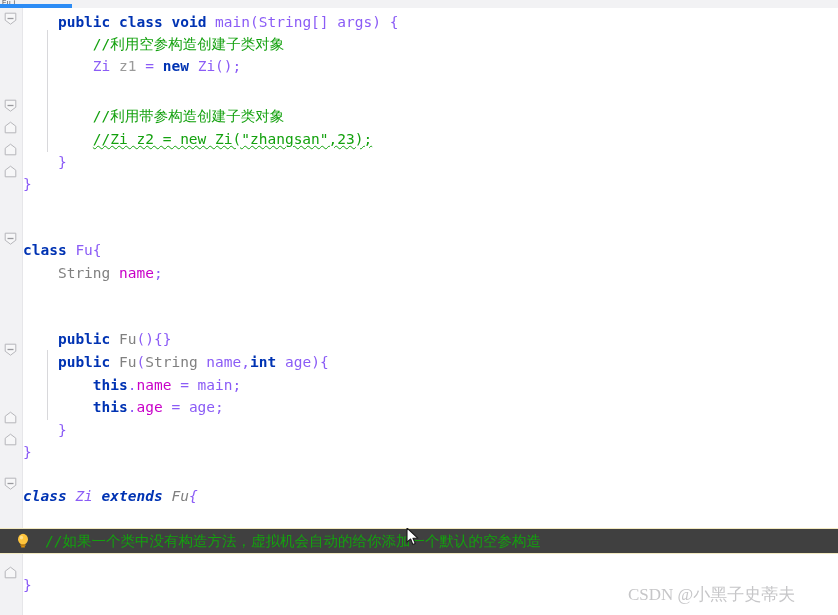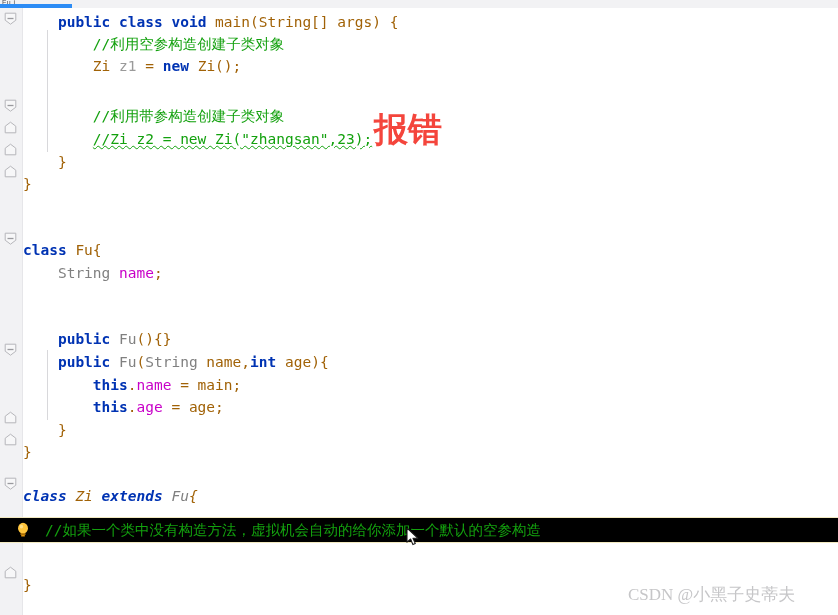--- a/index.html
+++ b/index.html
@@ -75,21 +75,21 @@
     left: 0;
     height: 22px;
     line-height: 22px;
     font-size: 14.5px;
     white-space: pre;
     font-family: "DejaVu Sans Mono", monospace;
   }
 
   
   .kw    { color: #0033b3; font-weight: bold; }
-  .plain { color: #a16207; }
+  .plain { color: #8b5cf6; }
   .type  { color: #808080; }
   .local { color: #9a9a9a; }
   .field { color: #c800c8; }
   .cmt   { color: #13a10e; }
 
   .squiggle {
     text-decoration: underline;
     text-decoration-style: wavy;
     text-decoration-color: #13a10e;
     text-decoration-thickness: 1px;
@@ -236,33 +236,32 @@
       <div class="code-line" style="top: 366px;"><span class="plain">        </span><span class="kw">this</span><span class="plain">.</span><span class="field">name</span><span class="plain"> = main;</span></div>
       <div class="code-line" style="top: 388px;"><span class="plain">        </span><span class="kw">this</span><span class="plain">.</span><span class="field">age</span><span class="plain"> = age;</span></div>
       <div class="code-line" style="top: 411px;"><span class="plain">    }</span></div>
       <div class="code-line" style="top: 433px;"><span class="plain">}</span></div>
       <div class="code-line" style="top: 477px; font-style: italic;"><span class="kw">class</span><span class="plain"> </span><span class="plain">Zi</span><span class="plain"> </span><span class="kw">extends</span><span class="plain"> </span><span class="type">Fu</span><span class="plain">{</span></div>
       <div class="code-line" style="top: 566px;"><span class="plain">}</span></div>
       <div class="indent-guide" style="left: 24px; top: 22px; height: 122px;"></div>
       <div class="indent-guide" style="left: 24px; top: 342px; height: 70px;"></div>
     </div>
 
-  <div class="intention-band" id="intention-band" style="top: 517px; background: #000000;">
+  <div class="intention-band" id="intention-band" style="top: 528px; background: #404040;">
     <div class="bulb" id="bulb-icon" style="top: 4px;">
       <svg viewBox="0 0 14 16" width="14" height="16" aria-hidden="true">
         <ellipse cx="7" cy="6.2" rx="5" ry="5.4" fill="#ffc53d"></ellipse>
         <ellipse cx="5.4" cy="4.6" rx="1.7" ry="1.9" fill="#ffe08a"></ellipse>
         <rect x="4.4" y="11.2" width="5.2" height="1.5" rx="0.5" fill="#e0920a"></rect>
         <rect x="5.1" y="13.1" width="3.8" height="1.3" rx="0.5" fill="#e0920a"></rect>
       </svg>
     </div>
   <div class="code-line cmt" style="left: 45px; top: 1px; position: absolute;">//如果一个类中没有构造方法，虚拟机会自动的给你添加一个默认的空参构造</div>
     </div>
 
-  <div class="annot-red" id="error-annotation" style="left: 374px; top: 112px; color: rgb(244, 69, 60);">报错</div>
 
   <div class="watermark" id="watermark" style="left: 628px; top: 583px; color: rgb(198, 198, 200); font-family: Liberation Serif, serif;">CSDN @小黑子史蒂夫</div>
 
   <div class="cursor-arrow" id="mouse-cursor" style="left: 406px; top: 528px;">
     <svg viewBox="0 0 14 19" width="14" height="19" aria-hidden="true">
       <path d="M1,0 L1,14.2 L4.6,11 L6.9,16.6 L9.3,15.6 L7.0,10.2 L11.8,10.2 Z" fill="#ffffff" stroke="#1a1a1a" stroke-width="1.1" stroke-linejoin="round"></path>
     </svg>
   </div>
 
 </div>

